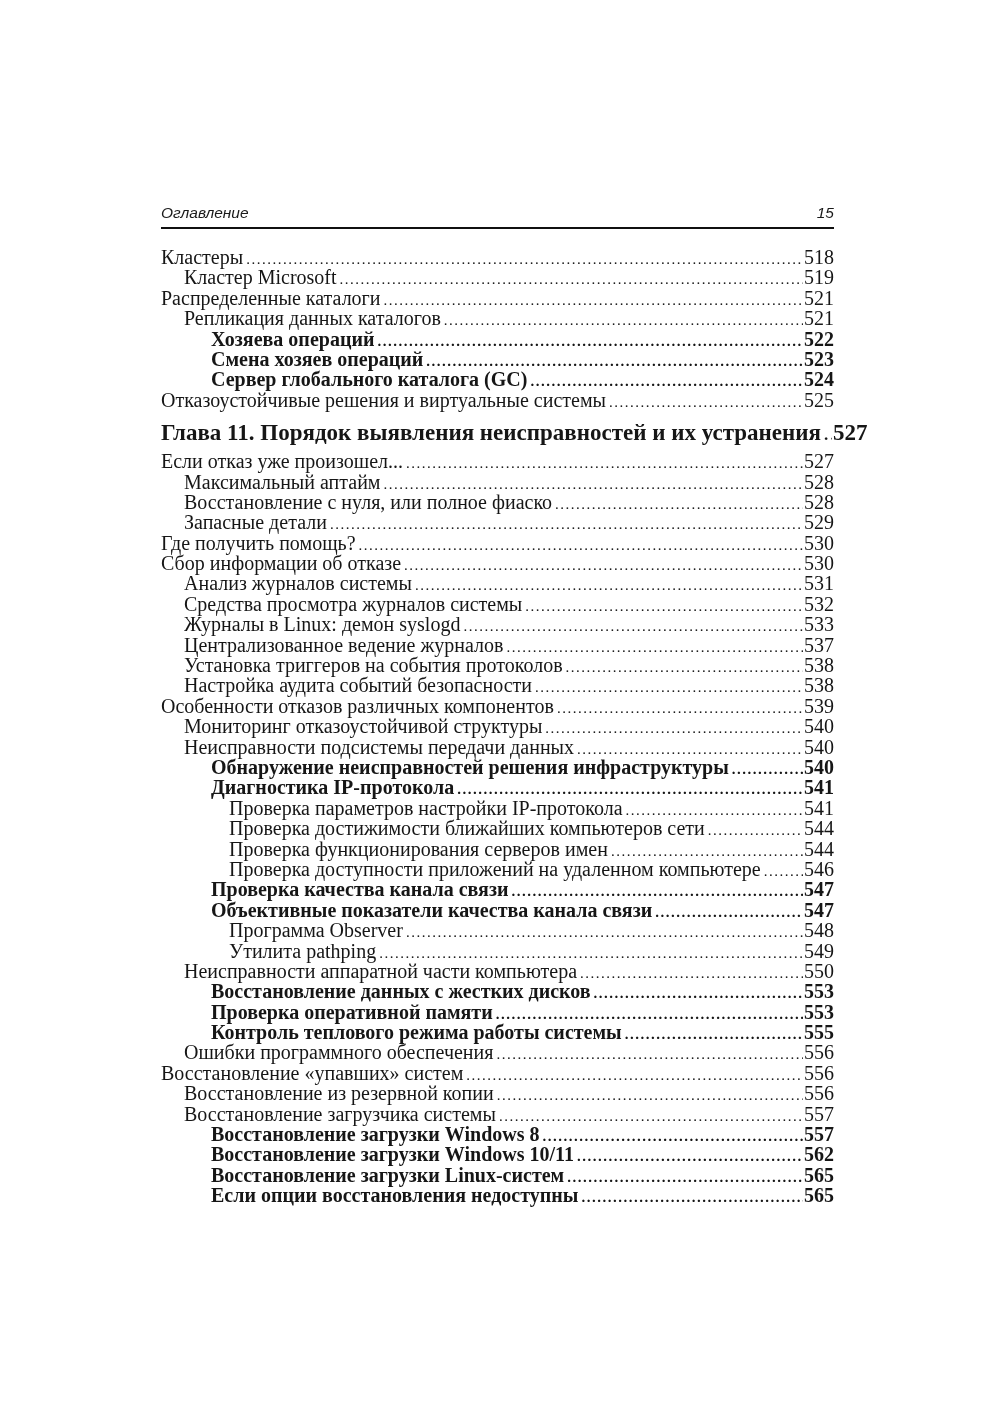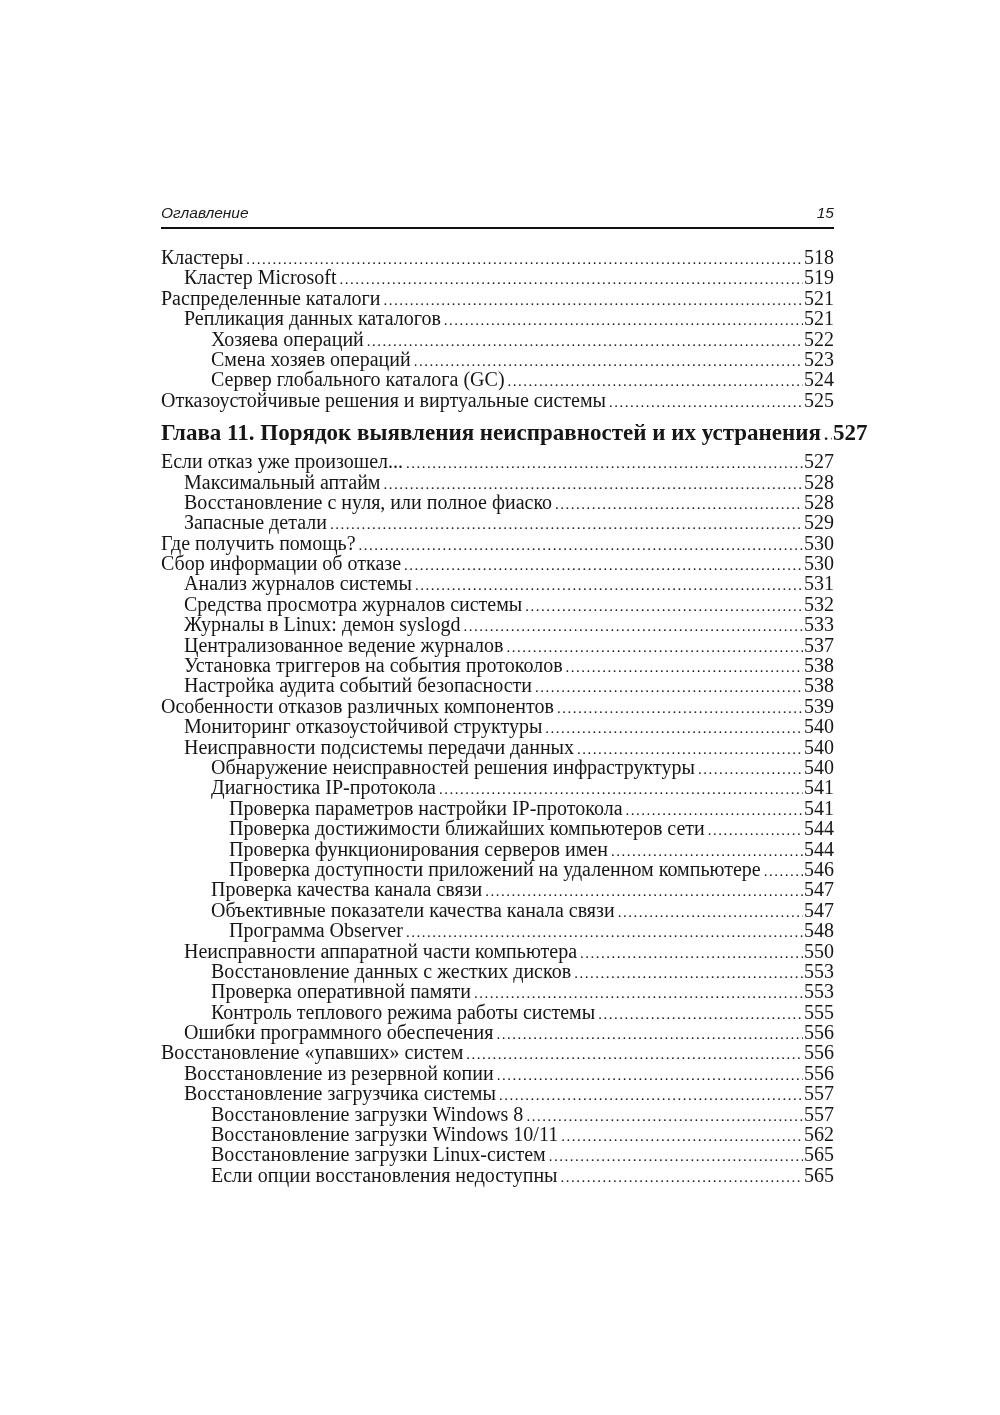--- a/index.html
+++ b/index.html
@@ -25,21 +25,21 @@
   }
   .row .t { flex:none; }
   .row .leader { flex:1 1 auto; overflow:hidden; margin-left:3px; min-width:8px; }
   .row .leader::after {
     content:"..................................................................................................................................................................................................................";
     letter-spacing:1.5px; font-size:15px; color:#161616;
   }
   .row .pg { flex:none; padding-left:1px; }
 
   .lvl1 { padding-left:23px;justify-content:center; }
-  .lvl2 { padding-left:50px; }
+  .lvl2 { padding-left:50px;font-weight:bold; }
   .lvl3 { padding-left:68px; }
 
   .chapter {
     font-weight:bold; font-size:23px; line-height:22px; height:auto;
     margin:12px 0 5px 0;
   }
   .chapter .leader::after { font-size:17px; letter-spacing:2.2px; }
 </style>
 </head>
 <body>
@@ -212,20 +212,25 @@
         <div class="row lvl2">
           <span class="t">Объективные показатели качества канала связи</span>
           <span class="leader"></span>
           <span class="pg">547</span>
         </div>
         <div class="row lvl3">
           <span class="t">Программа Observer</span>
           <span class="leader"></span>
           <span class="pg">548</span>
         </div>
+        <div class="row lvl3">
+          <span class="t">Утилита pathping</span>
+          <span class="leader"></span>
+          <span class="pg">549</span>
+        </div>
         <div class="row lvl1">
           <span class="t">Неисправности аппаратной части компьютера</span>
           <span class="leader"></span>
           <span class="pg">550</span>
         </div>
         <div class="row lvl2">
           <span class="t">Восстановление данных с жестких дисков</span>
           <span class="leader"></span>
           <span class="pg">553</span>
         </div>

